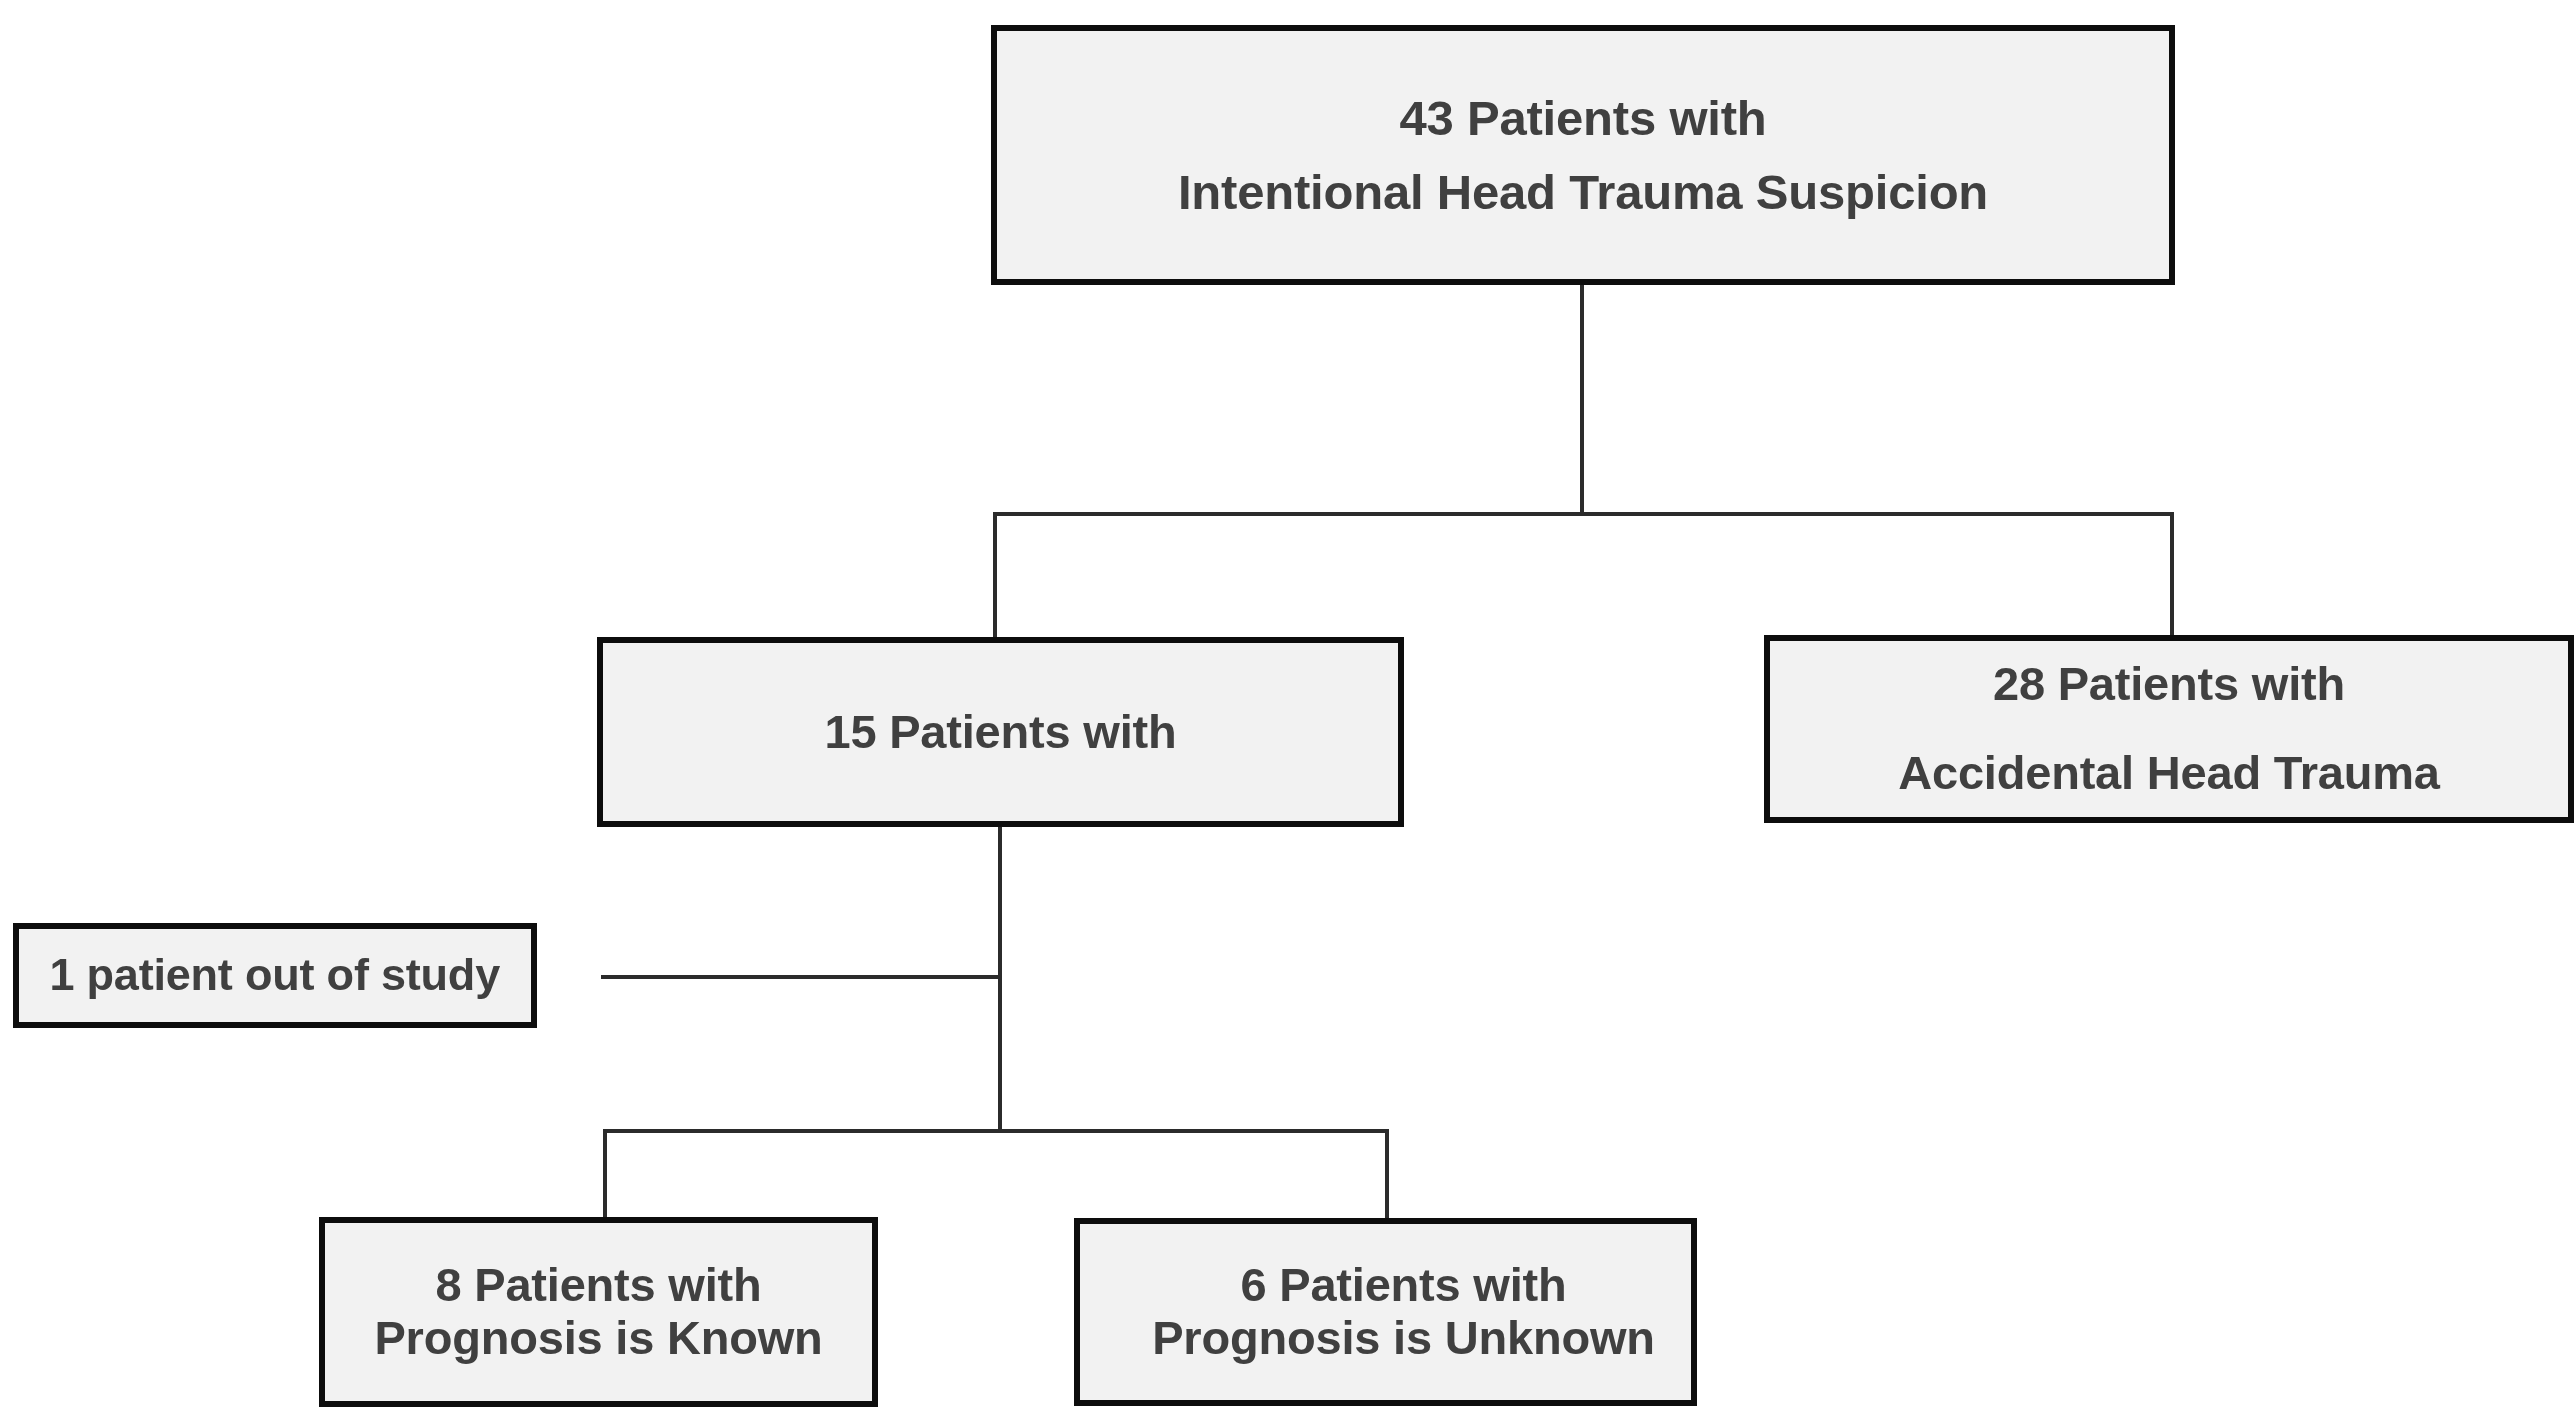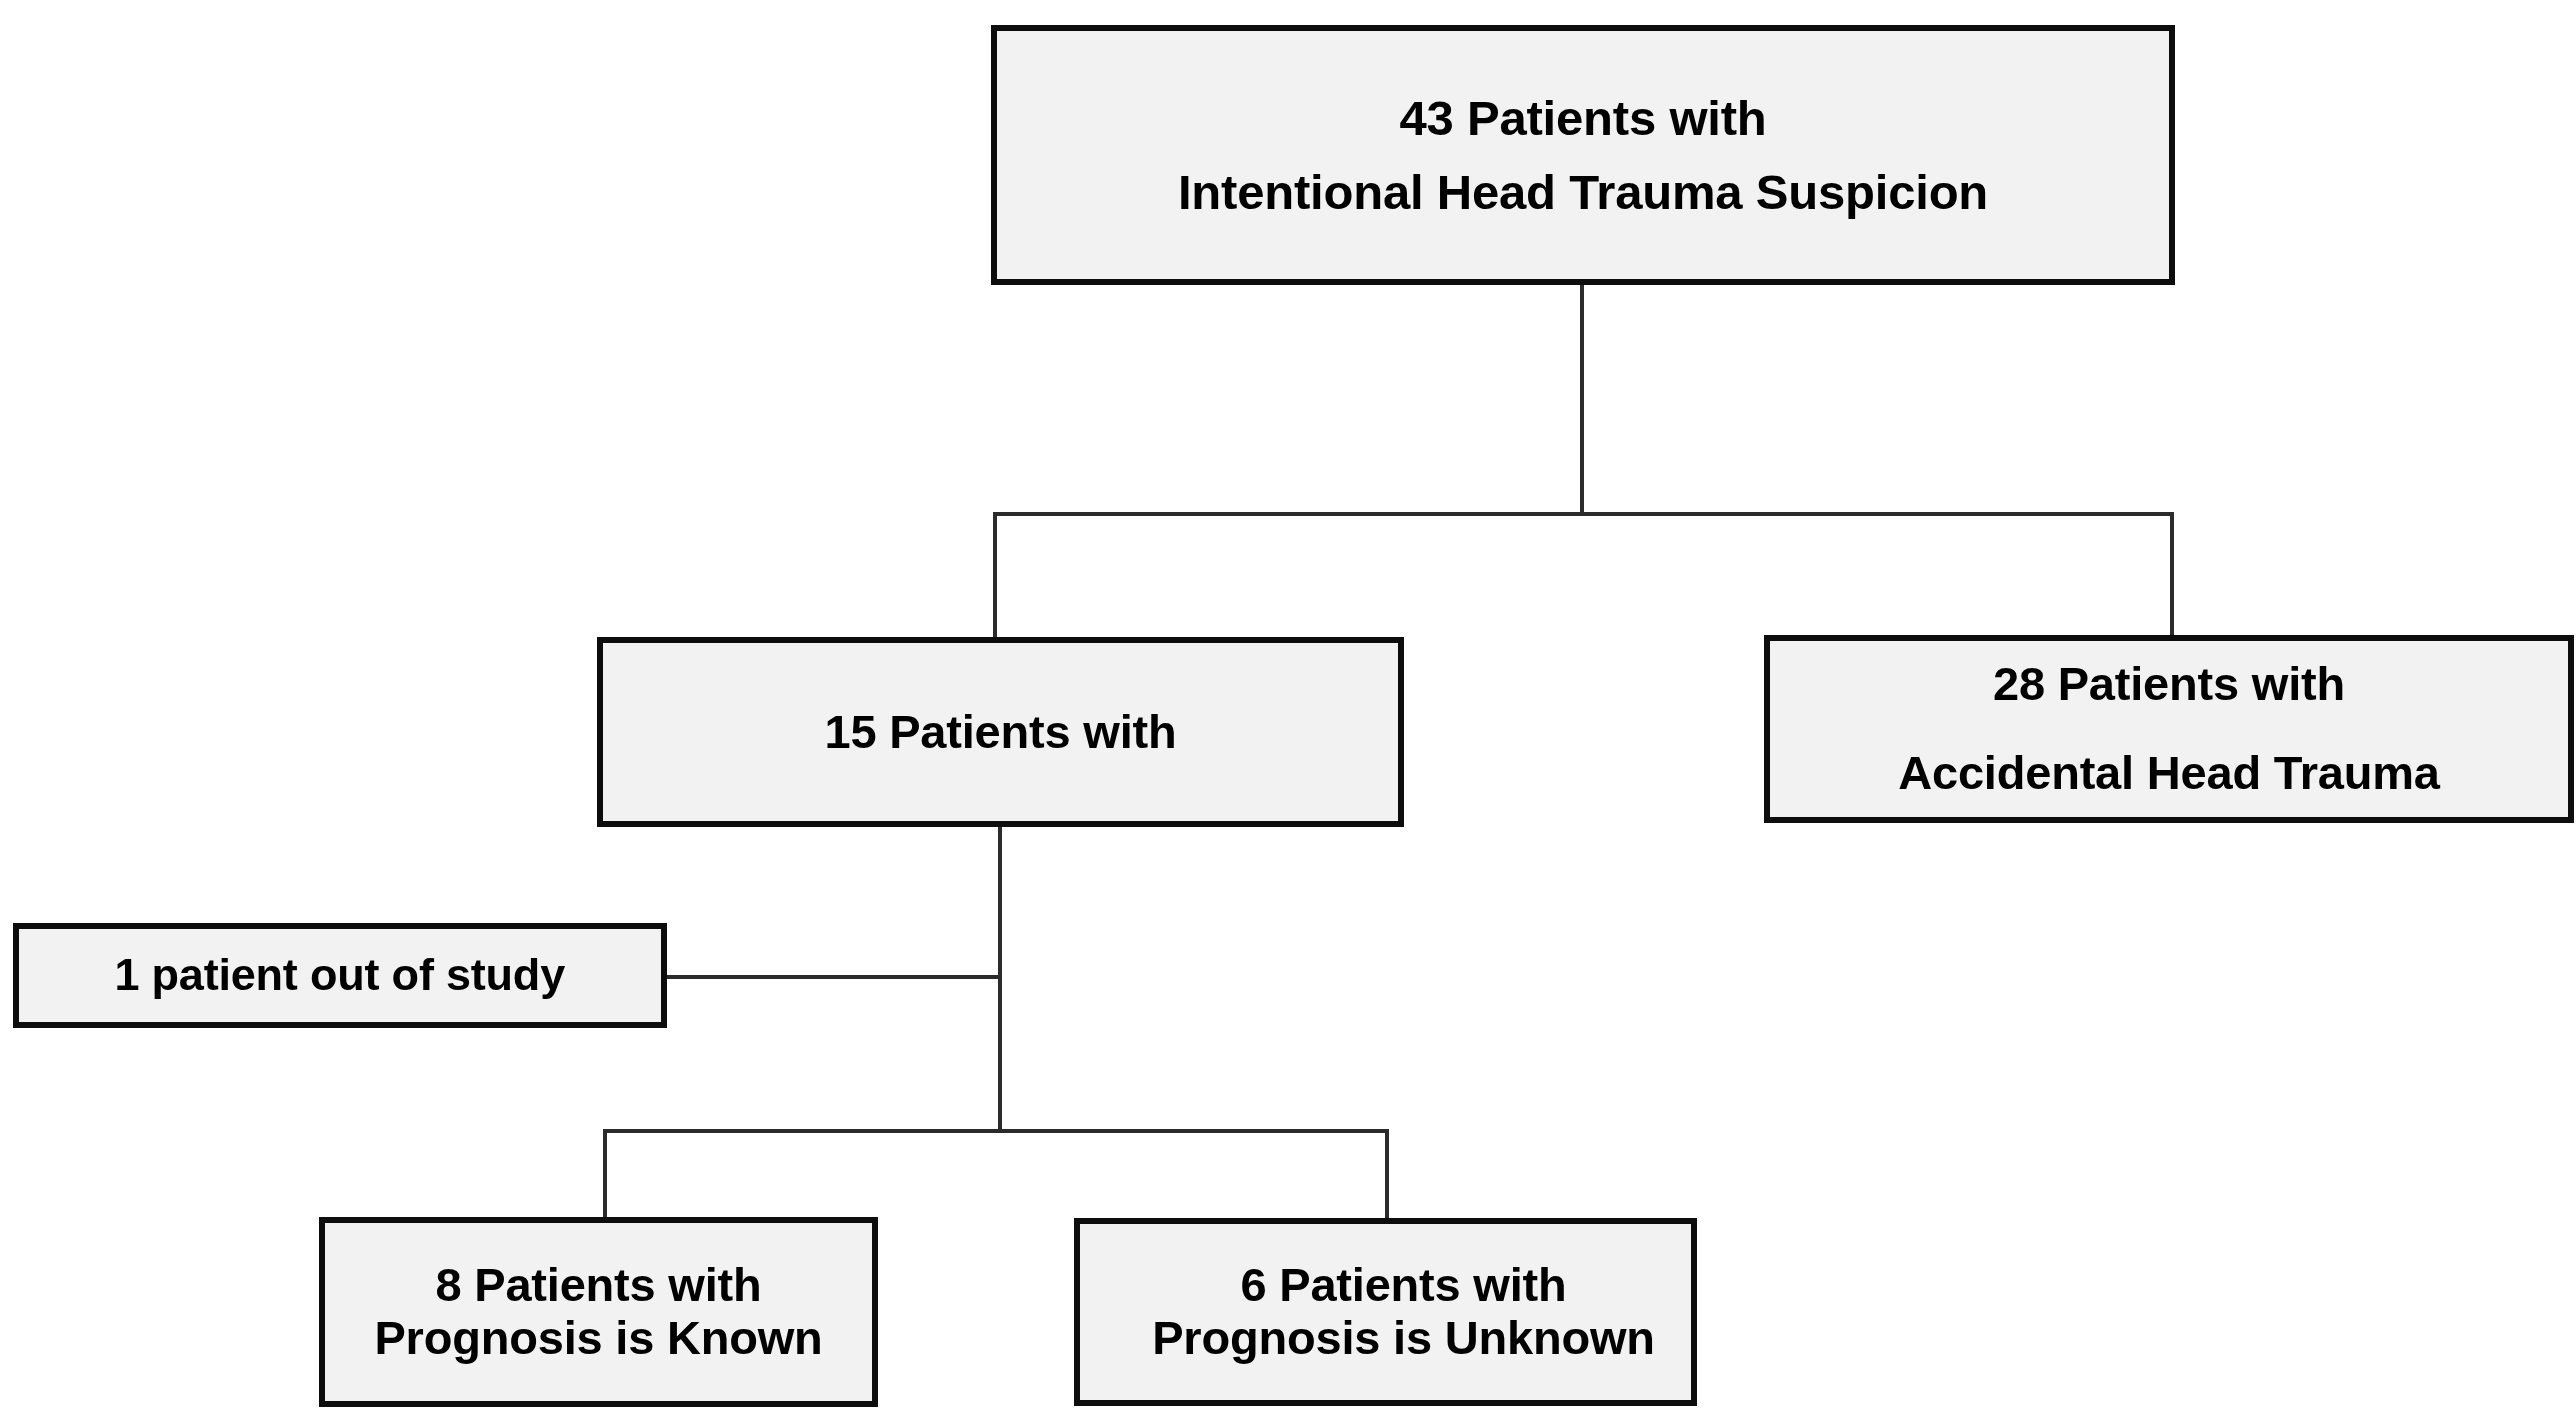--- a/index.html
+++ b/index.html
@@ -19,41 +19,41 @@
   .node {
     position: absolute;
     box-sizing: border-box;
     background: #f2f2f2;
     border: 6.3px solid #0d0d0d;
     display: flex;
     flex-direction: column;
     align-items: center;
     justify-content: center;
     text-align: center;
-    color: #000000;
+    color: #404040;
     font-weight: bold;
     font-size: 47px;
     line-height: 1.12;
     letter-spacing: -0.2px;
     z-index: 3;
   }
   .node .ln {
     display: block;
     white-space: nowrap;
   }
 
   
   #node-root      { left: 991px; top: 25.4px;   width: 1184px; height: 260px;
                     justify-content: space-evenly; padding: 40px 0; font-size: 49px; }
   #node-root .ln  { margin: 0; }
   #node-root .ln + .ln { margin-top: 0; }
 
   #node-intentional { left: 597px;  top: 637px;  width: 807px; height: 190px; }
   #node-accidental  { left: 1764px; top: 635px;  width: 810px; height: 188px; gap: 36px; }
-  #node-outofstudy  { left: 12.7px;   top: 923px; width: 654px; height: 105px;
+  #node-outofstudy  { left: 12.7px;   top: 923px; width: 524px; height: 105px;
                       font-size: 45px; justify-content: center; }
   #node-known       { left: 319px;  top: 1217px; width: 559px; height: 190px; }
   #node-unknown     { left: 1074px; top: 1218px; width: 623px; height: 188px; padding-left: 36px; }
 
   
   .conn {
     position: absolute;
     background: #2b2b2b;
     z-index: 1;
   }

